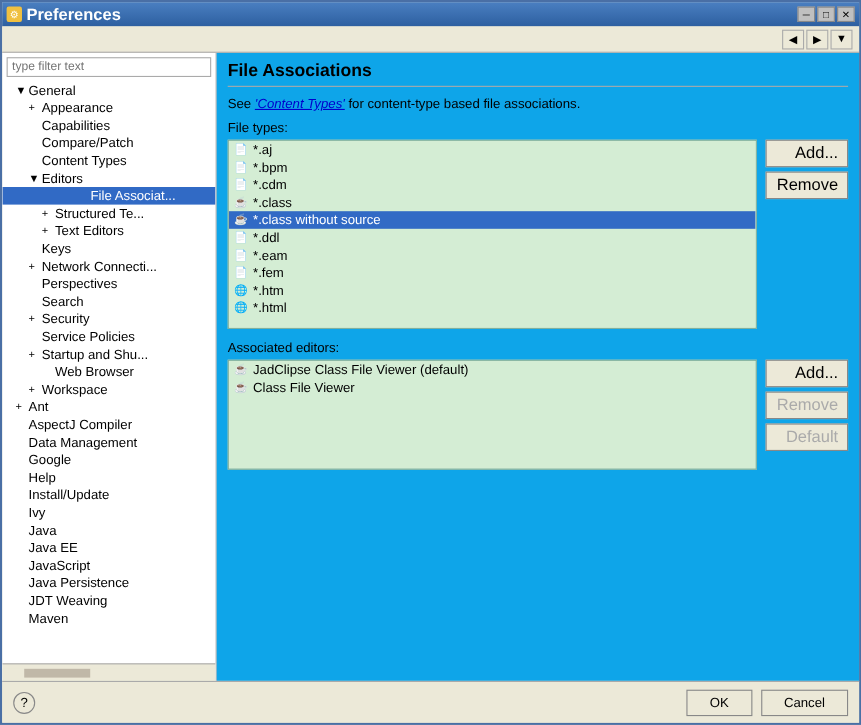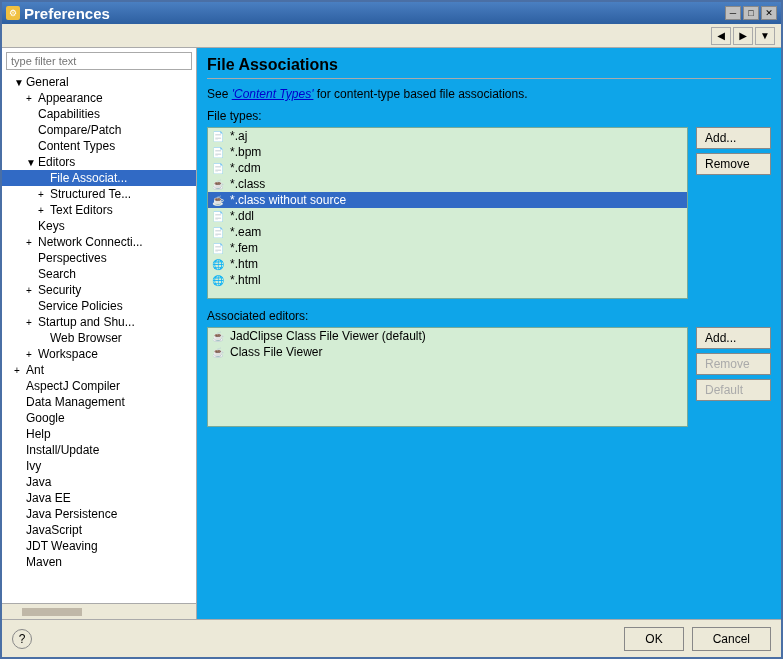--- a/index.html
+++ b/index.html
@@ -113,20 +113,21 @@
       text-overflow: ellipsis;
       display: flex;
       align-items: center;
       gap: 2px;
       font-size: 12px;
     }
 
     .tree-item.selected {
       background: #316ac5;
       color: white;
+      justify-content: center;
     }
 
     .expand-icon {
       font-size: 10px;
       width: 10px;
       flex-shrink: 0;
     }
 
     .indent-1 { padding-left: 12px; }
     .indent-2 { padding-left: 24px; }
@@ -226,22 +227,22 @@
       gap: 4px;
       width: 75px;
       flex-shrink: 0;
     }
 
     .btn {
       padding: 3px 8px;
       border: 1px solid #888;
       background: #ece9d8;
       cursor: pointer;
-      font-size: 12px;
-      text-align: left;
+      font-size: 15px;
+      text-align: right;
     }
 
     .btn:disabled, .btn.disabled {
       color: #aaa;
       cursor: default;
     }
 
     .editors-section {
       display: flex;
       gap: 8px;
@@ -463,25 +464,25 @@
         <div class="tree-item indent-1">
           <span class="expand-icon">&nbsp;</span>
           <span>Java</span>
         </div>
         <div class="tree-item indent-1">
           <span class="expand-icon">&nbsp;</span>
           <span>Java EE</span>
         </div>
         <div class="tree-item indent-1">
           <span class="expand-icon">&nbsp;</span>
+          <span>JavaScript</span>
+        </div>
+        <div class="tree-item indent-1">
+          <span class="expand-icon">&nbsp;</span>
           <span>Java Persistence</span>
-        </div>
-        <div class="tree-item indent-1">
-          <span class="expand-icon">&nbsp;</span>
-          <span>JavaScript</span>
         </div>
         <div class="tree-item indent-1">
           <span class="expand-icon">&nbsp;</span>
           <span>JDT Weaving</span>
         </div>
         <div class="tree-item indent-1">
           <span class="expand-icon">&nbsp;</span>
           <span>Maven</span>
         </div>
       </div>

